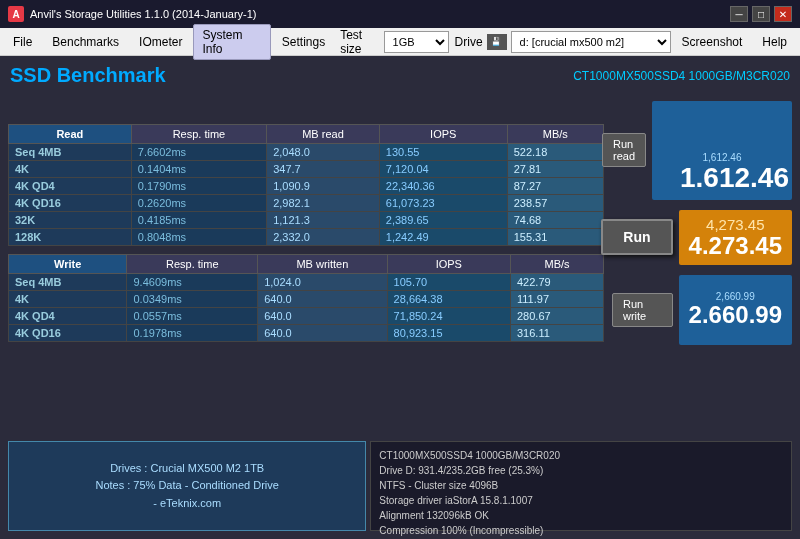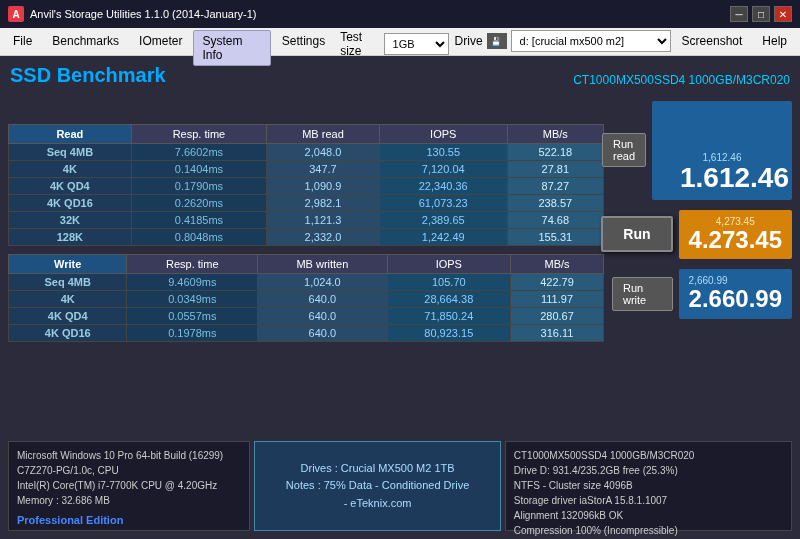--- a/index.html
+++ b/index.html
@@ -55,21 +55,21 @@
       justify-content: center;
       cursor: pointer;
     }
     .title-btn.close { background: #c42b1c; }
 
     
     .menu-bar {
       background: #f0f0f0;
       border-bottom: 1px solid #ccc;
       display: flex;
-      align-items: flex-start;
+      align-items: center;
       padding: 2px 4px;
       height: 28px;
       gap: 2px;
     }
     .menu-item {
       padding: 3px 8px;
       cursor: pointer;
       font-size: 12px;
       border: 1px solid transparent;
       border-radius: 2px;
@@ -115,21 +115,21 @@
       height: calc(539px - 28px - 28px);
       display: flex;
       flex-direction: column;
       gap: 6px;
     }
 
     
     .benchmark-header {
       display: flex;
       justify-content: space-between;
-      align-items: flex-end;
+      align-items: center;
       padding: 0 2px;
     }
     .ssd-title {
       color: #00aaff;
       font-size: 20px;
       font-weight: bold;
     }
     .drive-info {
       color: #00ccff;
       font-size: 12px;
@@ -176,21 +176,20 @@
     }
     tbody tr {
       background: #2a2a3a;
     }
     tbody tr:nth-child(even) {
       background: #252535;
     }
     tbody td {
       color: #ddd;
       padding: 2px 6px;
-      text-align: center;
       border: 1px solid #444;
     }
     tbody td.row-label {
       background: #1e3a5a;
       color: #9cd;
       font-weight: bold;
     }
     tbody td.resp-time {
       background: #1a3a5a;
       color: #7bbddd;
@@ -256,35 +255,35 @@
     .score-box-total {
       background: #d4820a;
       color: white;
       padding: 6px 10px;
       text-align: center;
       width: 140px;
       border-radius: 2px;
       position: relative;
     }
     .score-box-total .score-label {
-      font-size: 10px;
+      font-size: 15px;
       color: #ffe5aa;
     }
     .score-box-total .score-value {
       font-size: 24px;
       font-weight: bold;
       color: white;
       line-height: 1.1;
     }
 
     .score-box-write {
       background: #1e6099;
       color: white;
-      padding: 6px 10px;
-      text-align: left;
+      padding: 16px 10px;
+      text-align: center;
       width: 140px;
       border-radius: 2px;
     }
     .score-box-write .score-label {
       font-size: 10px;
       color: #aaddff;
     }
     .score-box-write .score-value {
       font-size: 24px;
       font-weight: bold;
@@ -520,27 +519,20 @@
         <button class="run-read-btn">Run write</button>
         <div class="score-box-write">
           <div class="score-label">2,660.99</div>
           <div class="score-value">2.660.99</div>
         </div>
       </div>
     </div>
   </div>
 
   <div class="bottom-bar">
-    <div class="bottom-sys-info">
-      <div>Microsoft Windows 10 Pro 64-bit Build (16299)</div>
-      <div>C7Z270-PG/1.0c, CPU</div>
-      <div>Intel(R) Core(TM) i7-7700K CPU @ 4.20GHz</div>
-      <div>Memory : 32.686 MB</div>
-      <div class="pro-edition">Professional Edition</div>
-    </div>
     <div class="bottom-notes">
       <div>
         <div>Drives : Crucial MX500 M2 1TB</div>
         <div>Notes : 75% Data - Conditioned Drive</div>
         <div>- eTeknix.com</div>
       </div>
     </div>
     <div class="bottom-drive-info">
       <div>CT1000MX500SSD4 1000GB/M3CR020</div>
       <div>Drive D: 931.4/235.2GB free (25.3%)</div>

